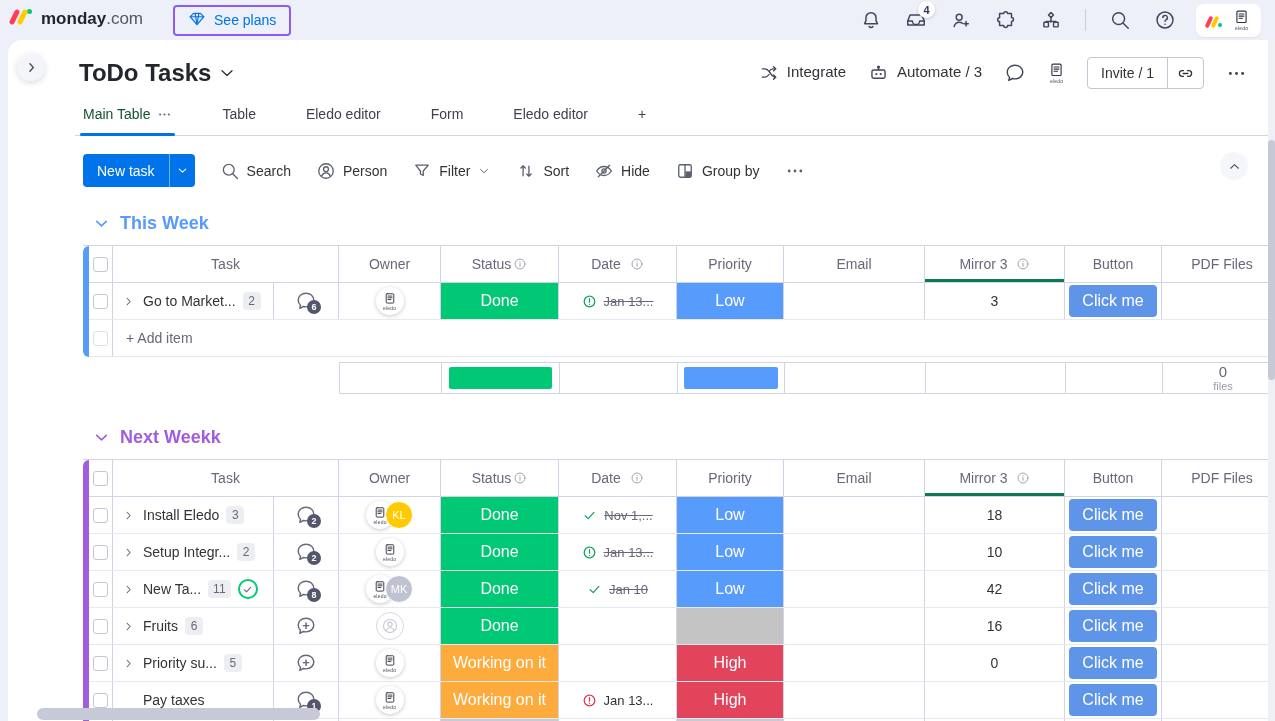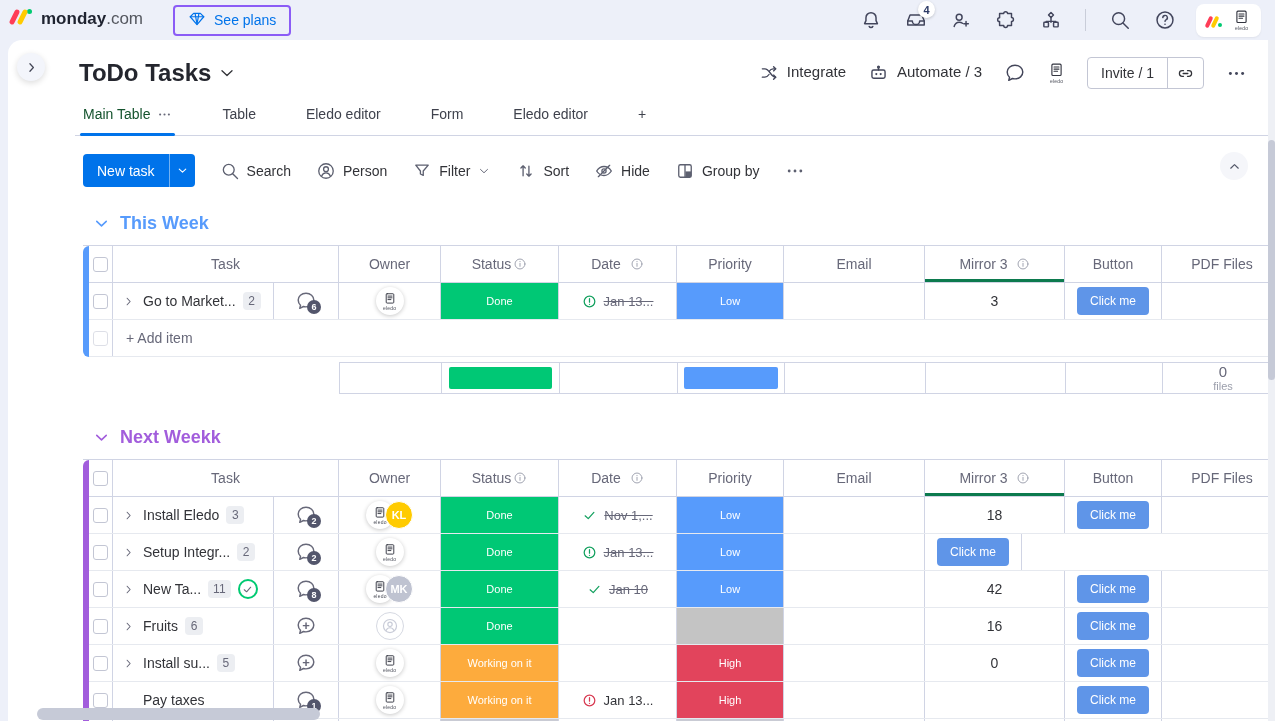--- a/index.html
+++ b/index.html
@@ -80,42 +80,42 @@
 .c-priority{width:107px}
 .c-email{width:141px}
 .c-mirror{width:140px;gap:6px}
 .c-button{width:97px}
 .c-pdf{width:120px;border-right:none}
 .c-addtext{flex:1;justify-content:flex-start;padding-left:13px;color:#676879;border-right:none;font-size:14px}
 .mirror-hd{box-shadow:inset 0 -3px 0 #0c7a4e}
 .info{display:flex;color:#9a9dab;margin-left:2px}
 .cb{width:15px;height:15px;border:1px solid #c3c6d4;border-radius:3px;background:#fff;cursor:pointer}
 .fd .cb{opacity:.55}
-.fillcell{color:#fff;font-size:11px;cursor:pointer}
+.fillcell{color:#fff;font-size:16px;cursor:pointer}
 .expand{color:#676879;display:flex;width:14px;flex:none;cursor:pointer}
 .expand-sp{width:14px;flex:none}
 .ttext{white-space:nowrap;overflow:hidden;text-overflow:ellipsis}
 .tbadge{min-width:18px;height:18px;padding:0 5px;background:#eceef2;border-radius:4px;font-size:12px;color:#676879;display:flex;align-items:center;justify-content:center;flex:none}
 .approved{width:20px;height:20px;flex:none;border-radius:50%;border:2px solid #00ca72;color:#676879;display:flex;align-items:center;justify-content:center;background:#fff}
 .chatwrap{position:relative;color:#676879;display:flex;cursor:pointer}
 .chatbadge{position:absolute;right:-4px;bottom:-2px;min-width:14px;height:14px;border-radius:50%;background:#53566c;color:#fff;font-size:9px;font-weight:700;display:flex;align-items:center;justify-content:center;padding:0 2px}
 .chatplus{position:absolute;left:50%;top:44%;transform:translate(-50%,-50%);font-size:13px;font-weight:700;color:#676879;line-height:1}
 .av{width:28px;height:28px;border-radius:50%;display:flex;align-items:center;justify-content:center;flex:none}
 .eledoav{background:#fff;box-shadow:0 1px 4px rgba(0,0,0,.22);z-index:1}
-.initav{margin-left:-9px;color:#fff;font-size:11px;font-weight:700;z-index:2;border:1px solid #fff}
+.initav{margin-left:-9px;color:#fff;font-size:11px;font-weight:400;z-index:2;border:1px solid #fff}
 .placeholder{border:1px solid #d6d9e2;color:#c9ccd8}
 .eledo-ic{display:flex;flex-direction:column;align-items:center;line-height:1;color:#32343f}
 .eledo-ic i{font-style:normal;font-size:5px;letter-spacing:.2px;color:#4c4f5a;margin-top:0}
 .dticon{display:flex;flex:none}
 .dticon.check,.dticon.warn-green{color:#12a05e}
 .dticon.warn-red{color:#d83a52}
 .dtext{font-size:13px;color:#676879}
 .dtext.strike{text-decoration:line-through}
 .dtext.dark{color:#323338}
-.clickme{background:#5f95e8;border:none;color:#fff;border-radius:4px;padding:7px 13px;font-size:12px;font-family:inherit;cursor:pointer}
+.clickme{background:#5f95e8;border:none;color:#fff;border-radius:4px;padding:7px 13px;font-size:16px;font-family:inherit;cursor:pointer}
 
 .summary{display:flex;margin-left:256px;margin-top:5px;border:1px solid #d0d4e4;border-right:none;width:fit-content;background:#fff}
 .summary .cell{height:30px;border-bottom:none}
 .sumbar{width:88%;height:22px;border-radius:2px}
 .pdfwrap{display:flex;flex-direction:column;align-items:center;line-height:1.1}
 .pdfcount{font-size:15px;color:#676879}
 .pdfunit{font-size:11px;color:#9b9eab}
 
 
 .vtrack{position:absolute;right:0;top:40px;bottom:0;width:7px;background:#eef0f5;z-index:8}
@@ -705,20 +705,21 @@
                 <svg width="15" height="15" viewBox="0 0 24 24" fill="none" stroke="currentColor" stroke-width="2" stroke-linecap="round" stroke-linejoin="round">
                   <circle cx="12" cy="12" r="8.5"></circle>
                   <path d="M12 7.5V13"></path>
                   <circle cx="12" cy="16.5" r="1.1" fill="currentColor" stroke="none"></circle>
                 </svg>
               </span>
               <span class="dtext strike">Jan 13...</span>
             </div>
             <div class="cell c-priority fillcell" style="background: rgb(87, 155, 252);">Low</div>
             <div class="cell c-email"></div>
+            <div class="cell c-mirror">10</div>
             <div class="cell c-button">
               <button class="clickme">Click me</button>
             </div>
             <div class="cell c-pdf"></div>
           </div>
           <div class="trow">
             <div class="cell c-cb">
               <span class="cb"></span>
             </div>
             <div class="cell c-task">
@@ -817,21 +818,21 @@
           <div class="trow">
             <div class="cell c-cb">
               <span class="cb"></span>
             </div>
             <div class="cell c-task">
               <span class="expand">
                 <svg width="13" height="13" viewBox="0 0 24 24" fill="none" stroke="currentColor" stroke-width="2" stroke-linecap="round" stroke-linejoin="round">
                   <path d="M9.5 6 15 12l-5.5 6"></path>
                 </svg>
               </span>
-              <span class="ttext">Install su...</span>
+              <span class="ttext">Priority su...</span>
               <span class="tbadge">5</span>
             </div>
             <div class="cell c-chat">
               <span class="chatwrap">
                 <svg width="22" height="22" viewBox="0 0 24 24" fill="none" stroke="currentColor" stroke-width="1.6" stroke-linecap="round" stroke-linejoin="round">
                   <path d="M12 3.6c4.9 0 8.5 3.2 8.5 7.4s-3.6 7.4-8.5 7.4c-1 0-1.9-.1-2.8-.4L5.2 20l.8-3.3c-1.6-1.4-2.5-3.2-2.5-5.7 0-4.2 3.6-7.4 8.5-7.4z"></path>
                 </svg>
                 <span class="chatplus">+</span>
               </span>
             </div>

